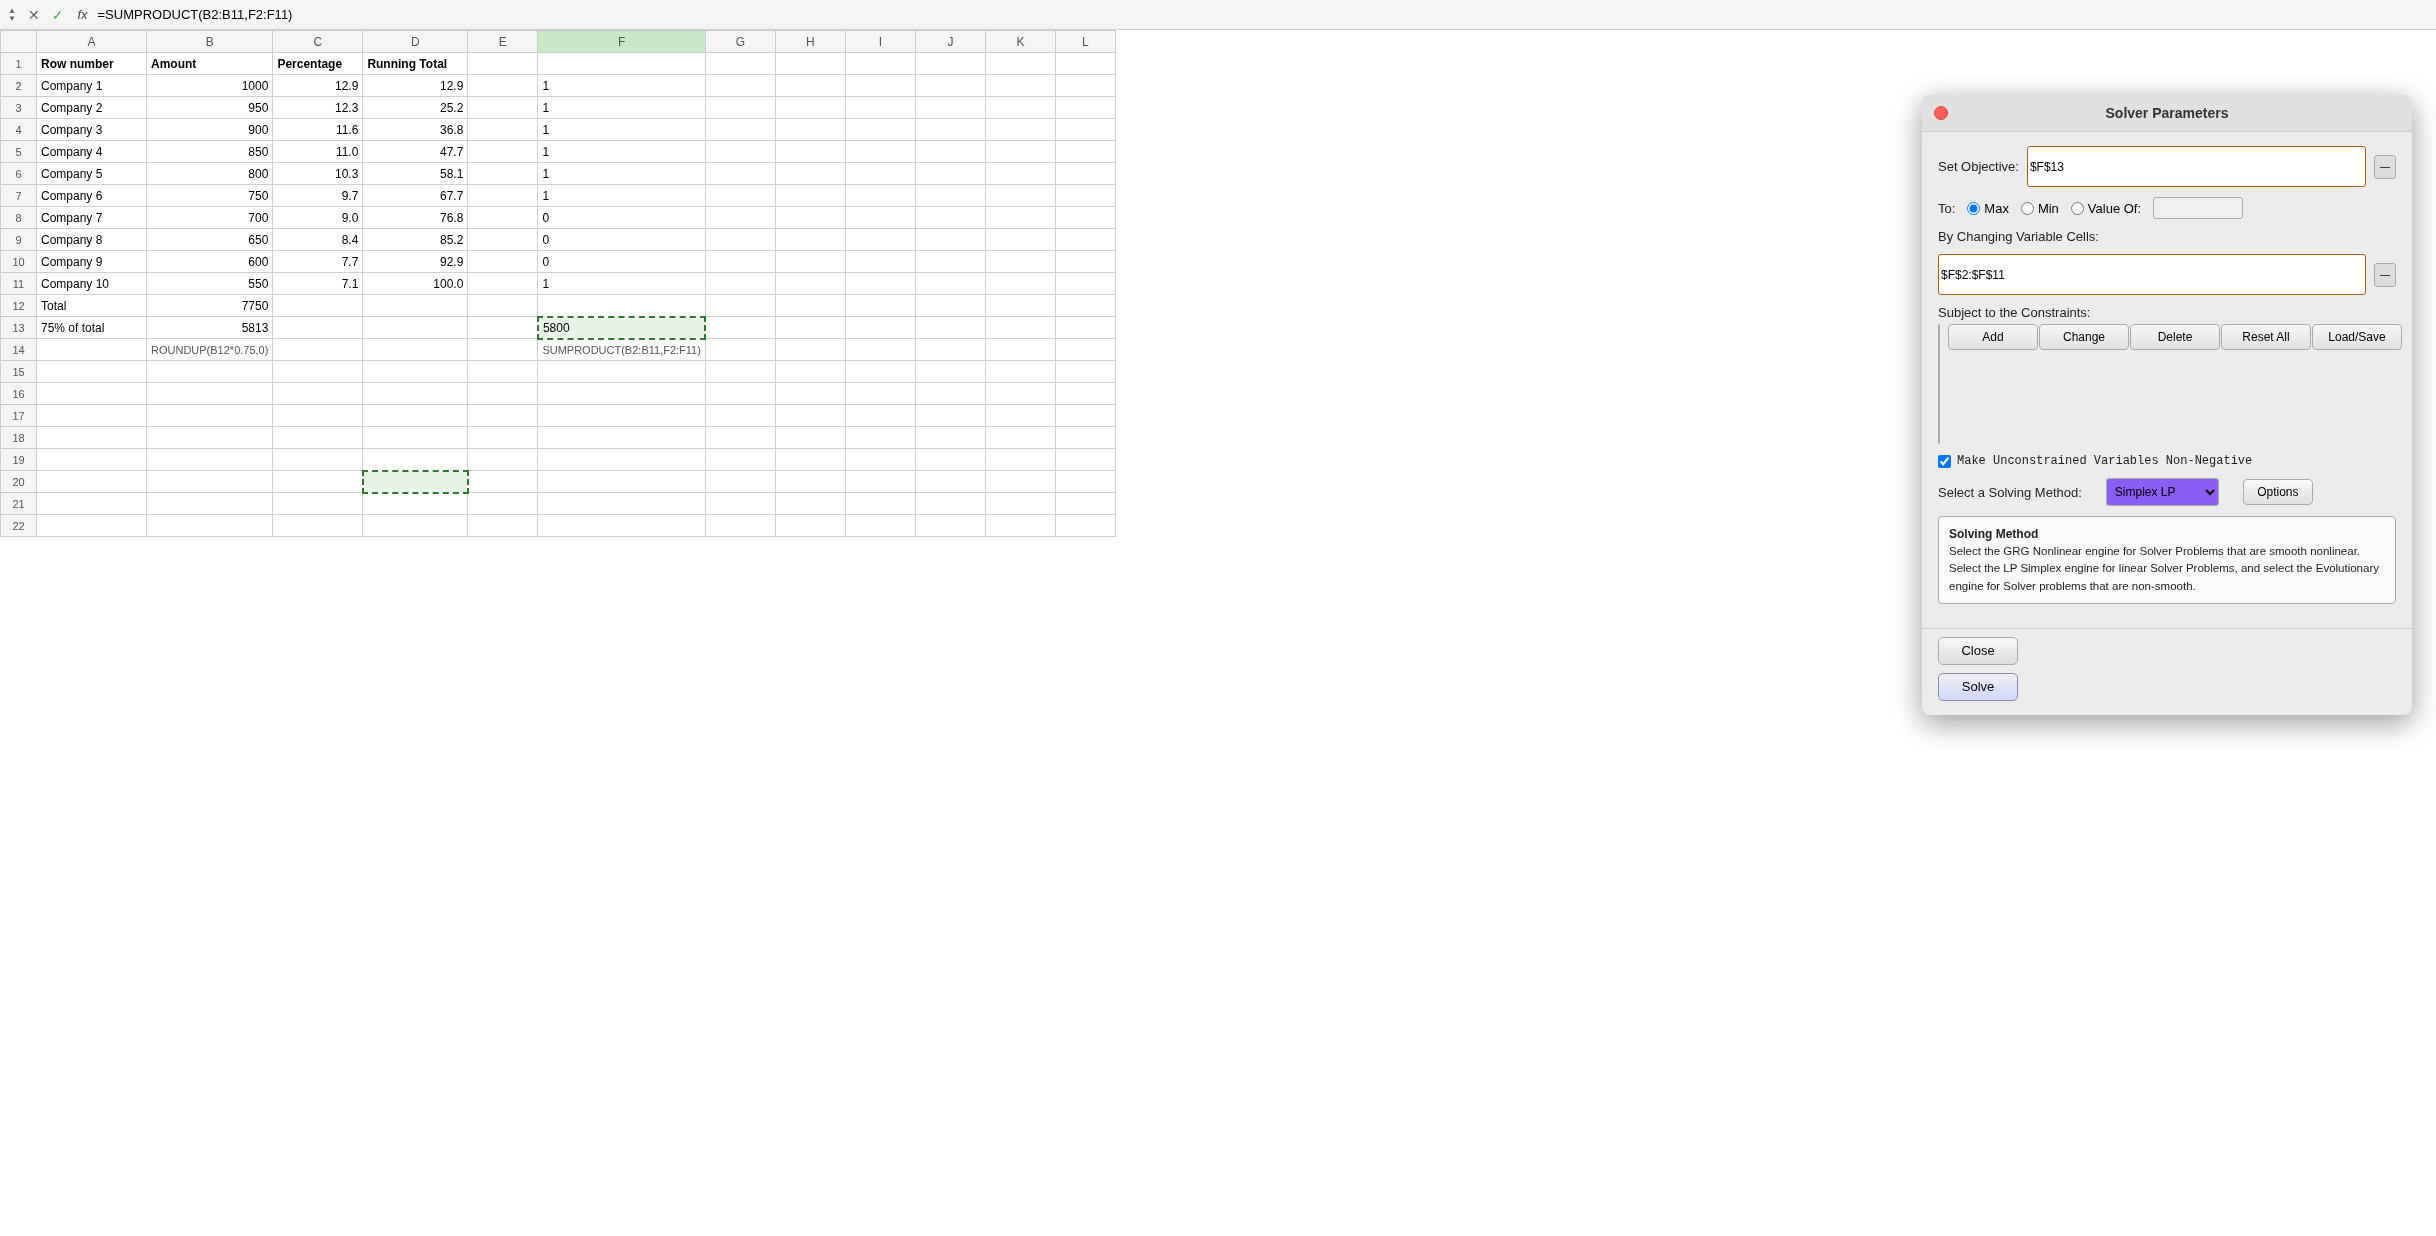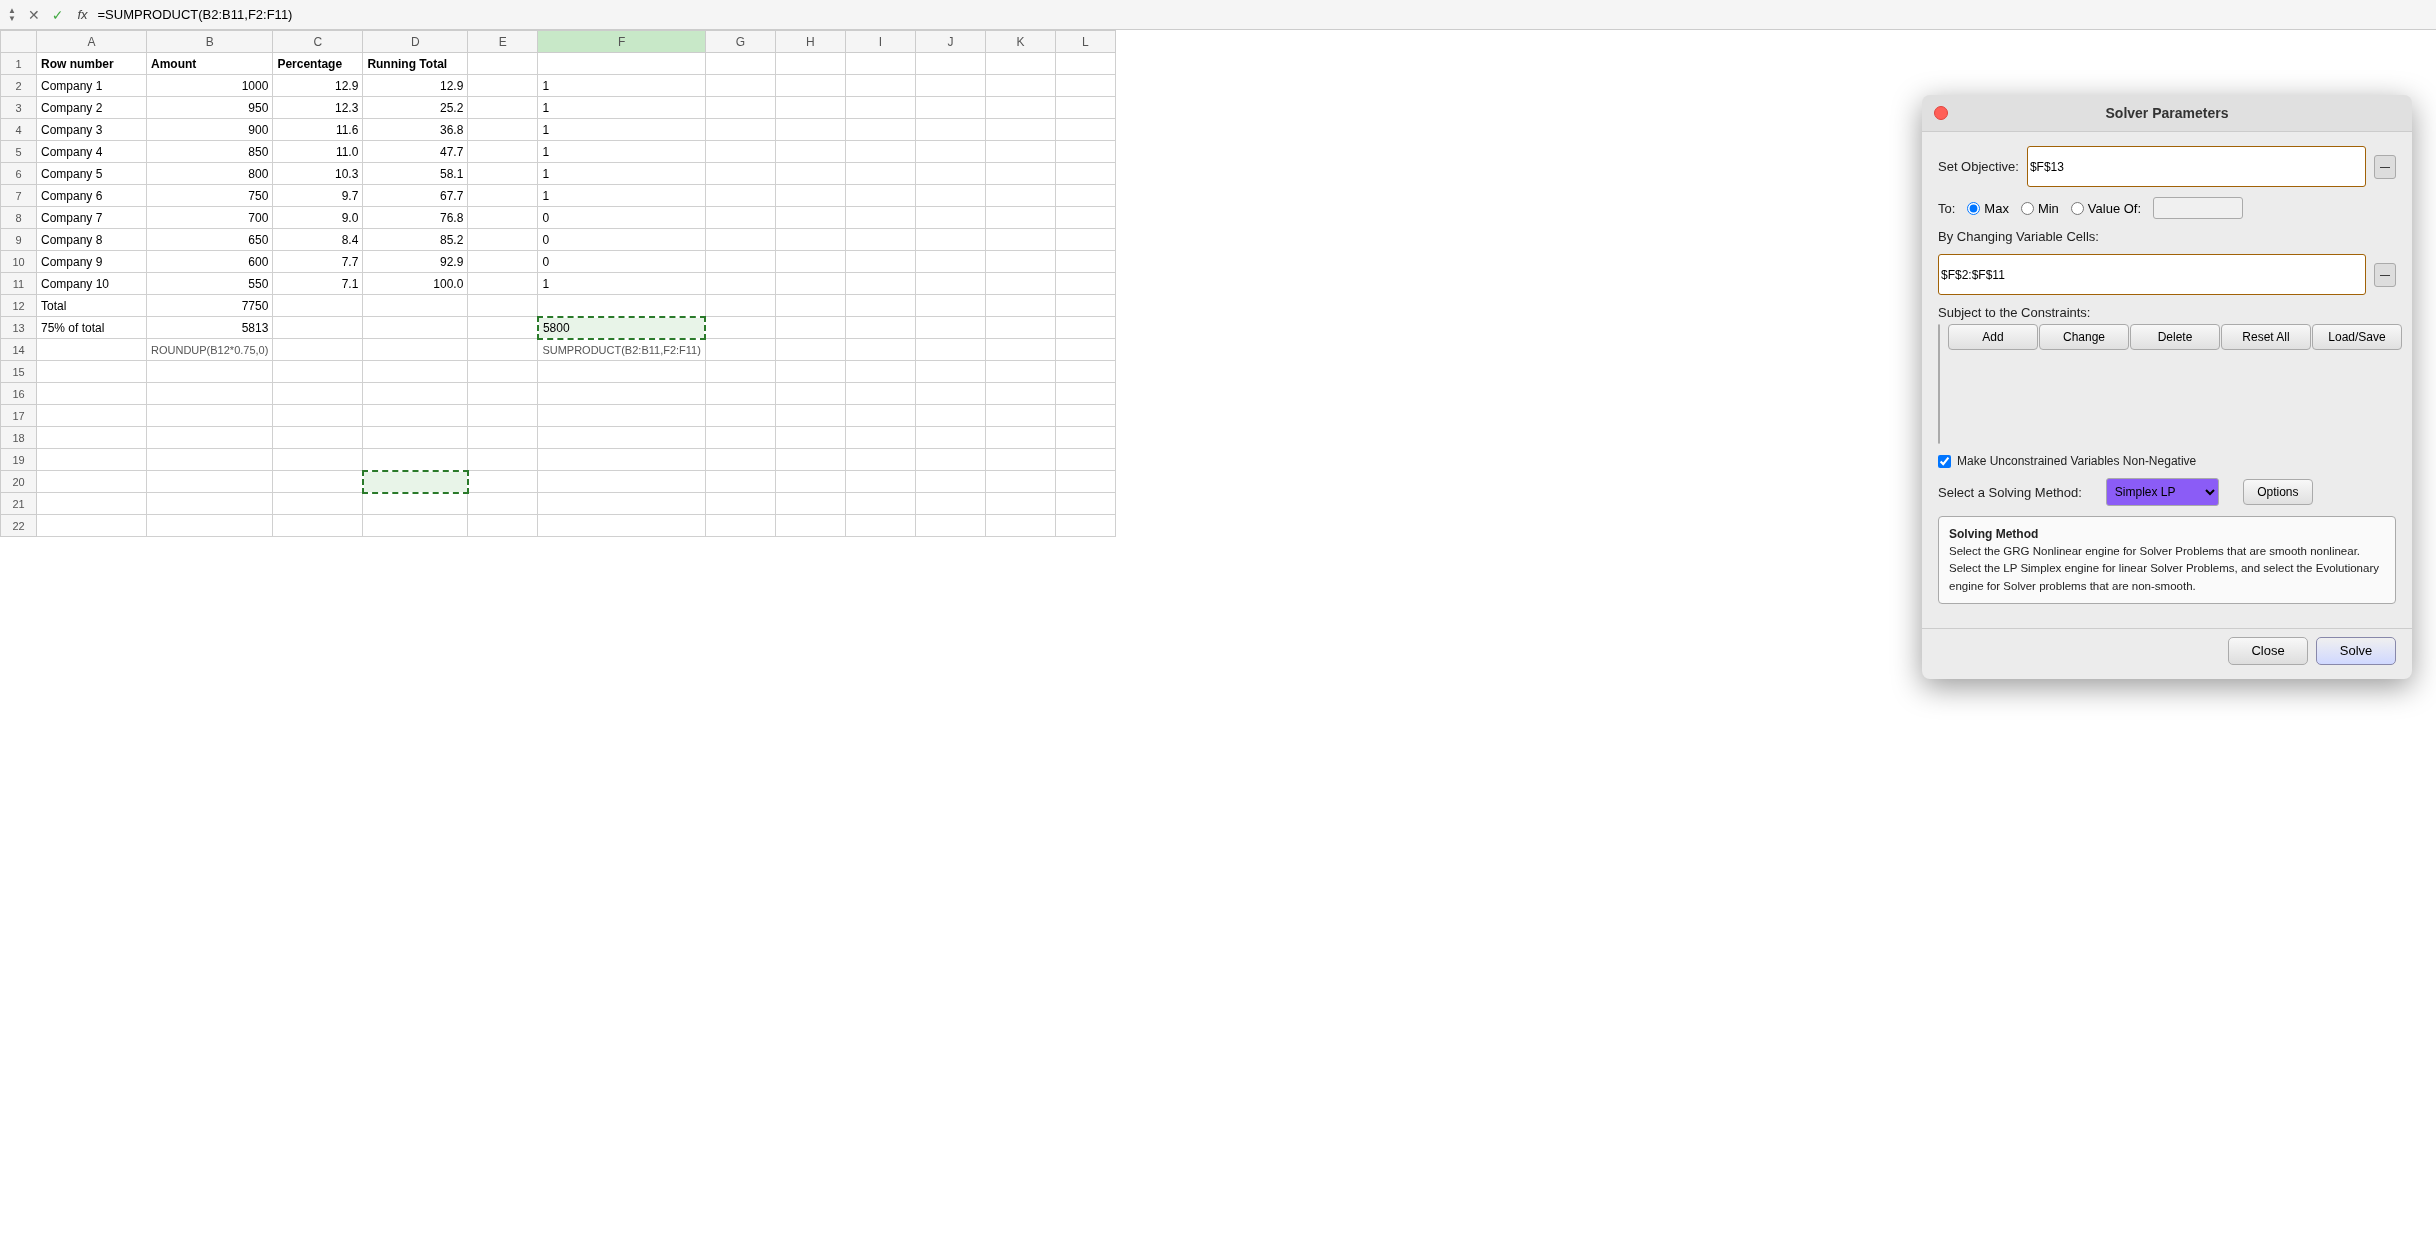--- a/index.html
+++ b/index.html
@@ -305,20 +305,21 @@
       align-items: center;
       gap: 6px;
       margin-bottom: 10px;
     }
     .checkbox-row input[type="checkbox"] {
       margin: 0;
     }
     .checkbox-row label {
       font-size: 12px;
       color: #222;
+      font-family: Liberation Mono, monospace;
     }
 
     .solving-method-row {
       display: flex;
       align-items: center;
       gap: 24px;
       margin-bottom: 10px;
     }
 
     .solving-method-select-wrap {
@@ -351,20 +352,21 @@
       font-weight: bold;
       font-size: 12px;
     }
 
     .solver-footer {
       display: flex;
       justify-content: flex-end;
       gap: 8px;
       padding: 8px 16px 14px;
       border-top: 1px solid #ccc;
+      flex-direction: column;
     }
 
     .solver-footer-btn {
       width: 80px;
       height: 28px;
       background: linear-gradient(to bottom, #f8f8f8, #ddd);
       border: 1px solid #aaa;
       border-radius: 5px;
       font-size: 13px;
       cursor: pointer;

